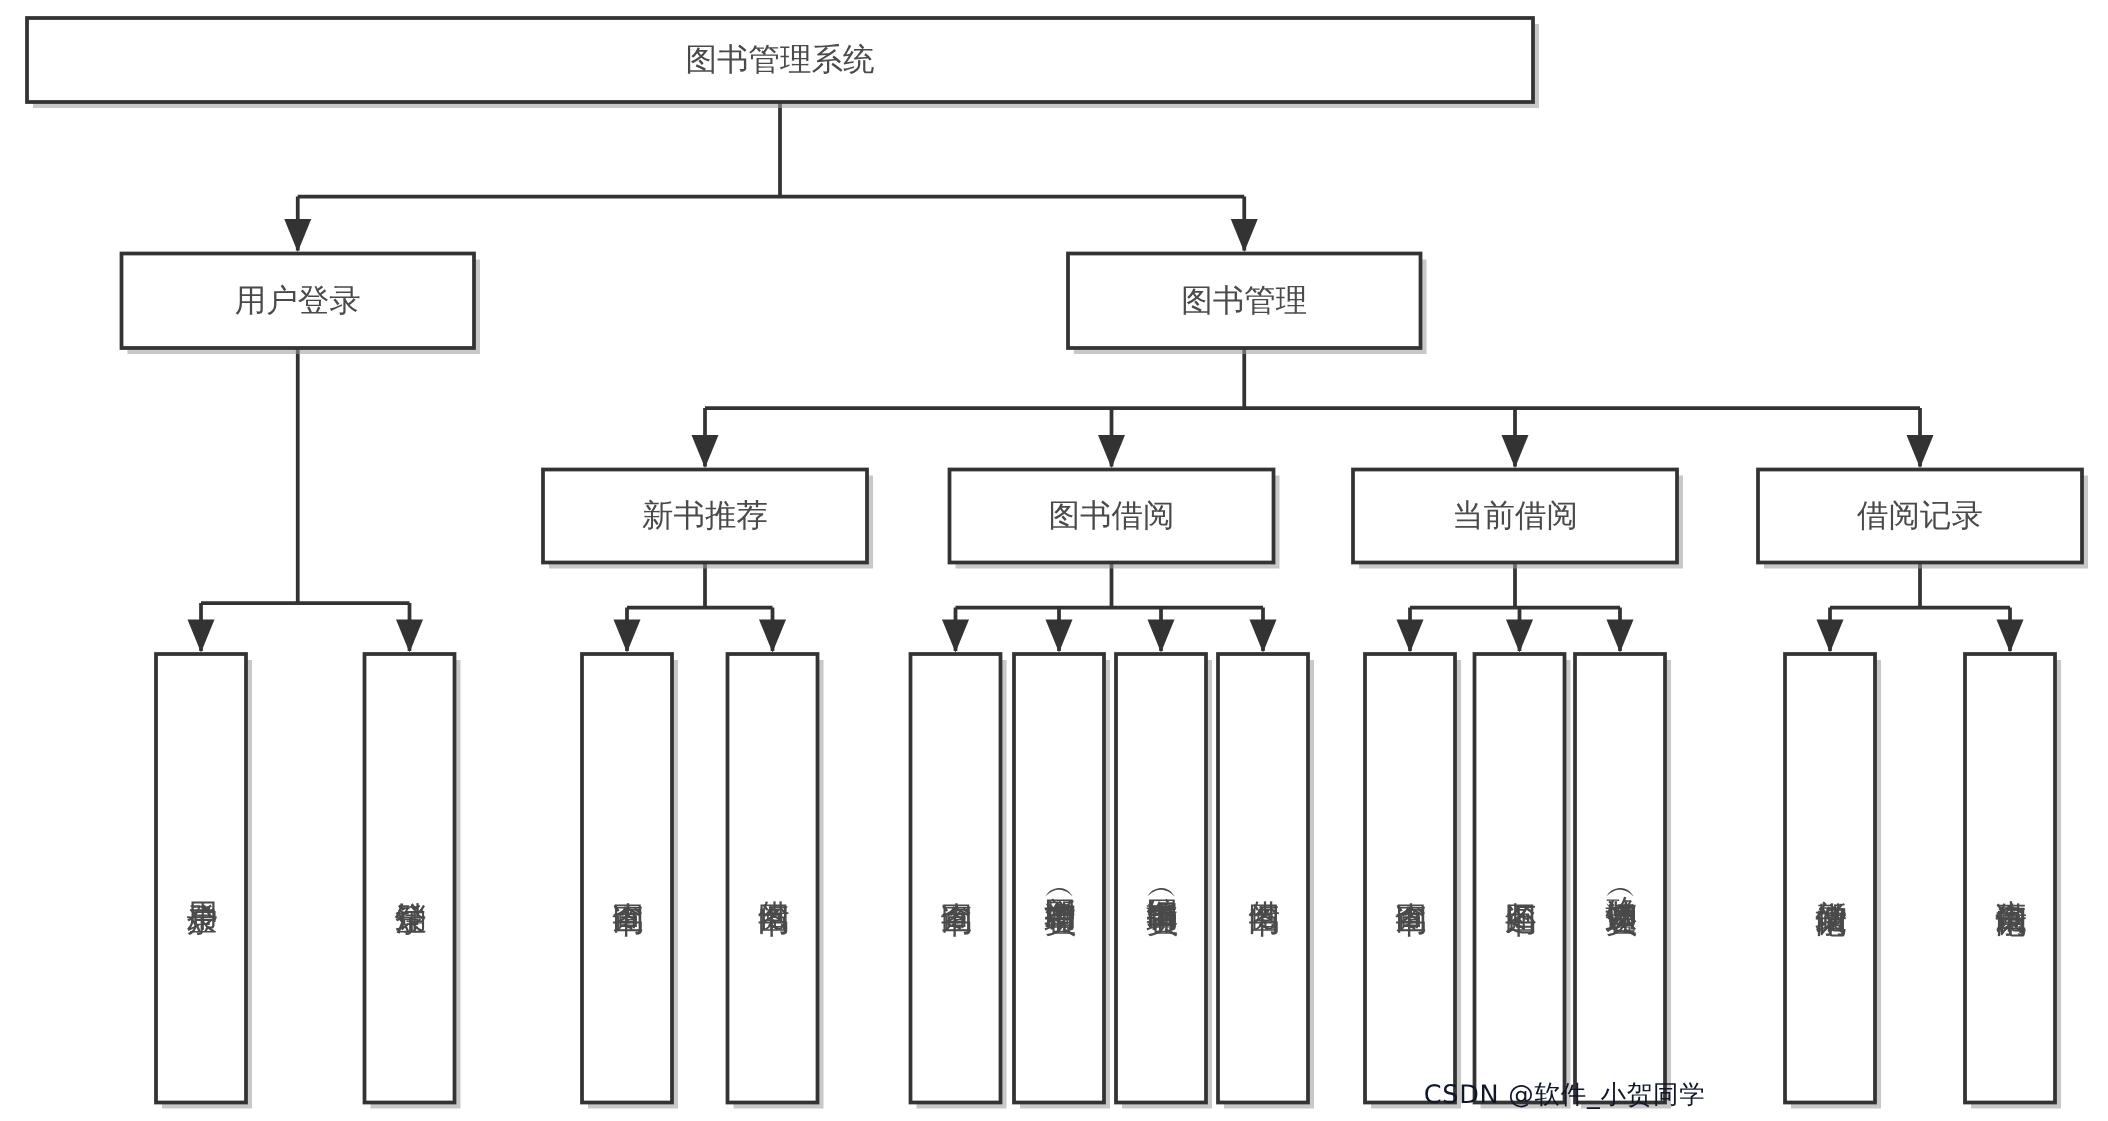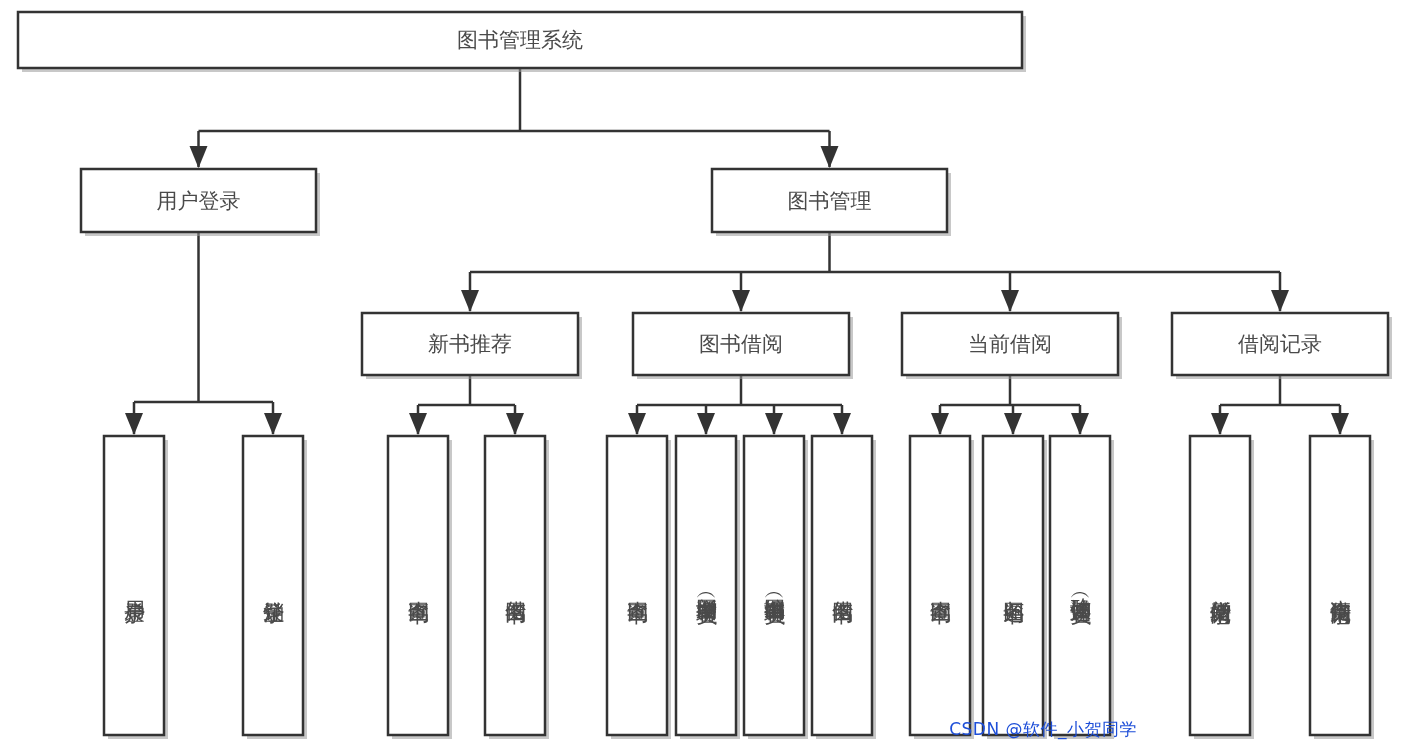--- a/index.html
+++ b/index.html
@@ -37,21 +37,21 @@
     text-align:center;
     white-space:nowrap;
     pointer-events:none;
   }
   .watermark{
     position:absolute;
     right:10px;
     bottom:6px;
     font-family:"DejaVu Sans","Liberation Sans",sans-serif;
     font-size:17px;
-    color:#1d4ed8;
+    color:#0f172a;
     letter-spacing:.5px;
     user-select:none;
   }
 </style>
 </head>
 <body>
 
 <div id="diagram-root">
 
   <svg id="flowchart" viewBox="0 0 1405 747">

